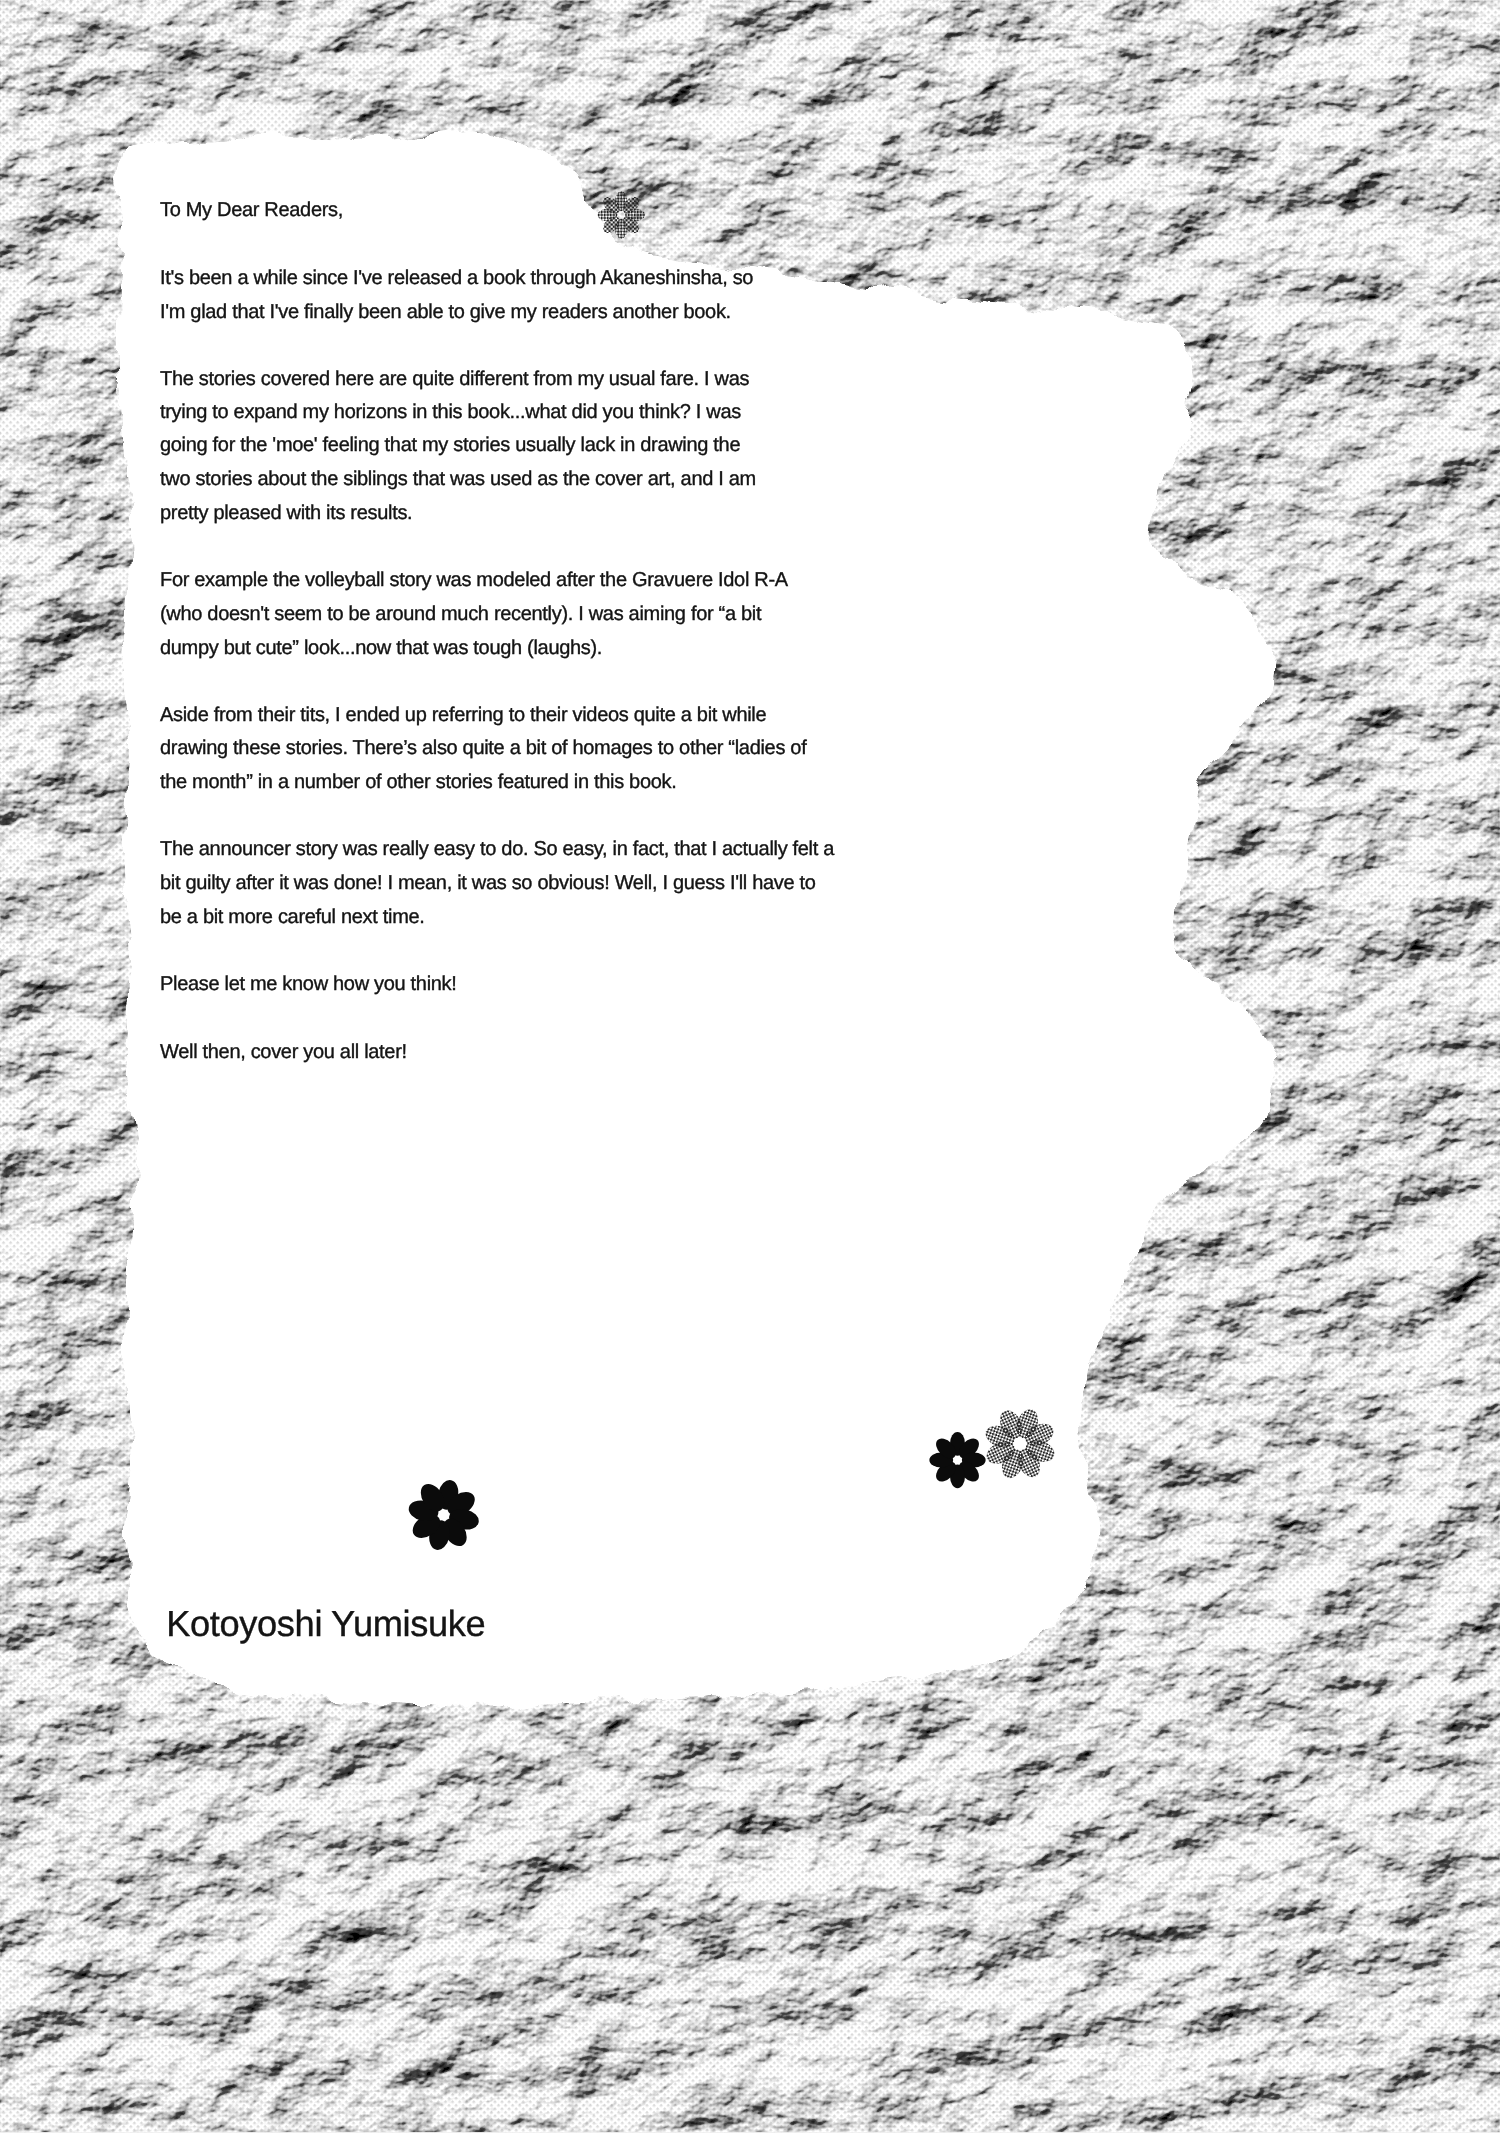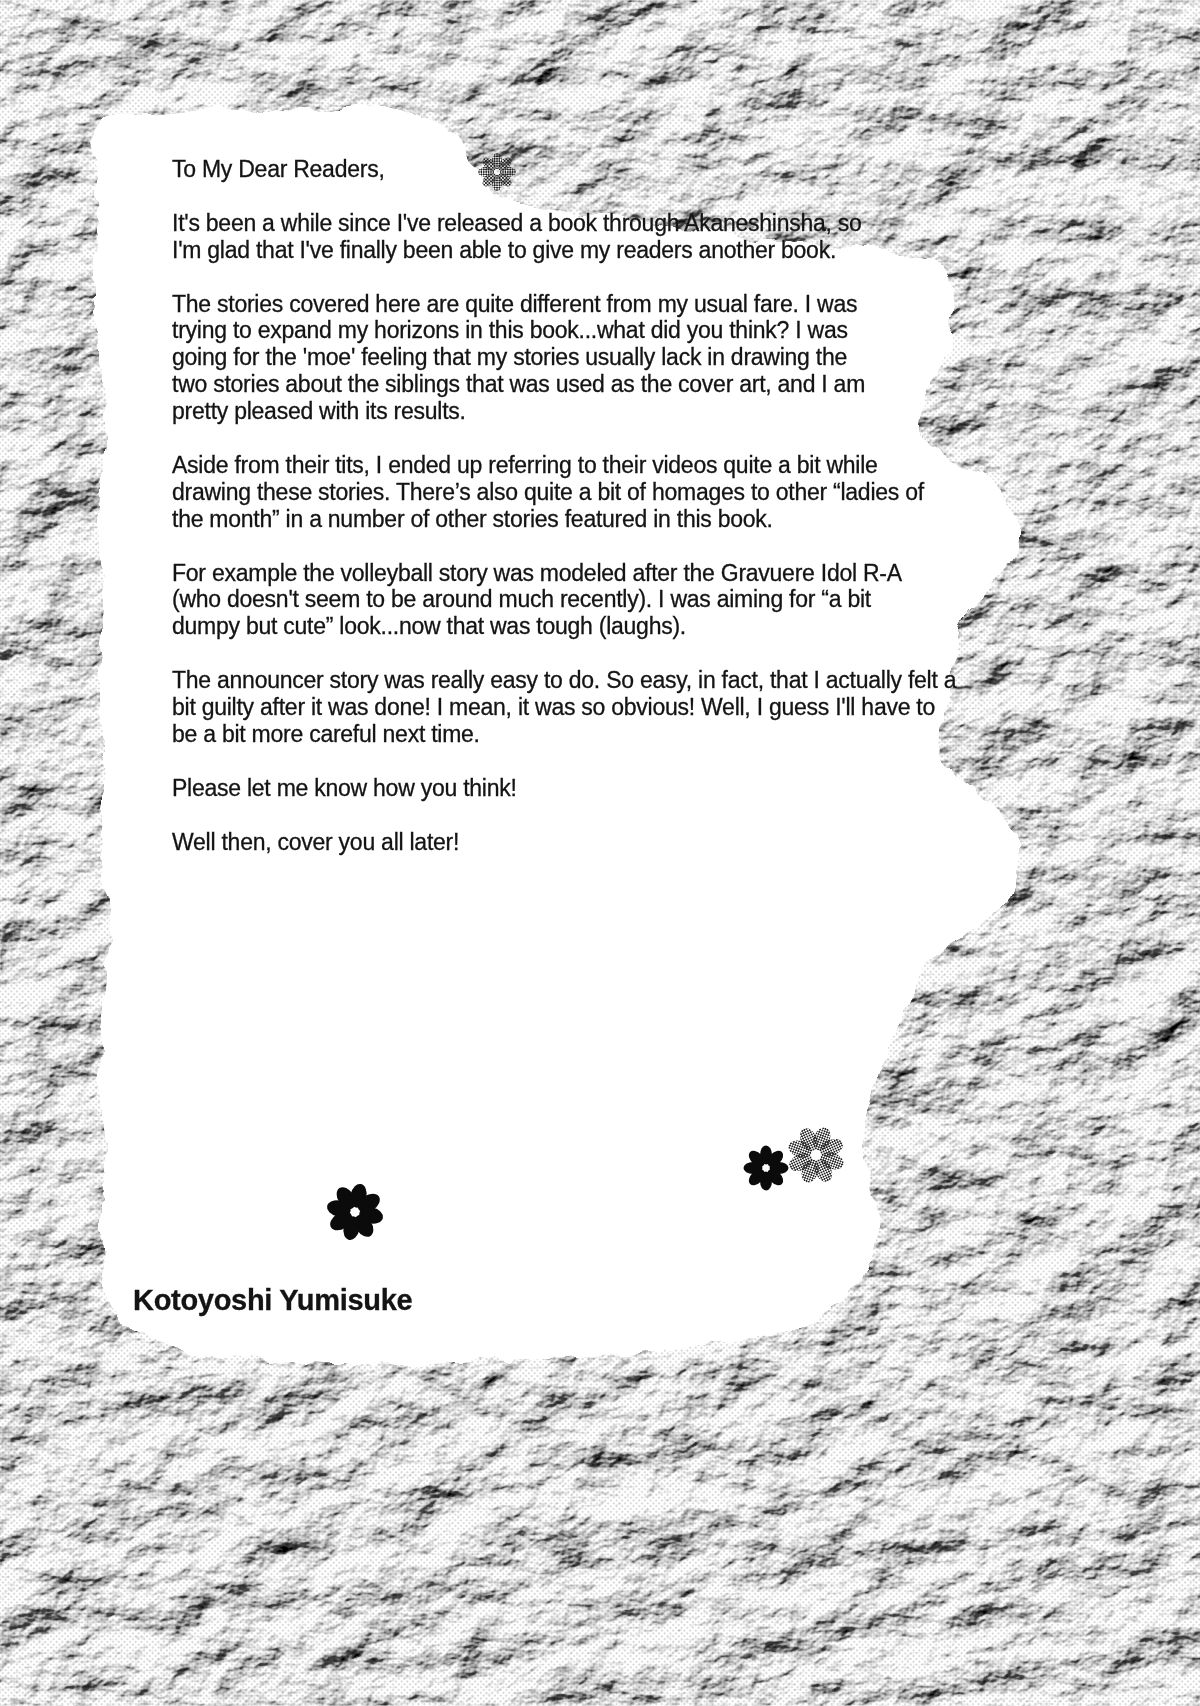--- a/index.html
+++ b/index.html
@@ -8,32 +8,31 @@
     width:1200px;height:1706px;
     margin:0 auto;
     background:#fff;
     overflow:hidden;
     font-family:"Liberation Sans", sans-serif;
   }
   .art{position:absolute;left:0;top:0;width:1200px;height:1706px;display:block;}
   .letter{
     position:absolute;left:128px;top:156px;width:905px;
     color:#141414;
-    font-size:23px;line-height:26.9px;letter-spacing:-0.25px;
+    font-size:16px;line-height:26.9px;letter-spacing:-0.25px;
     -webkit-text-stroke:0.3px #141414;
     z-index:2;
-    margin-left:44px;
   }
   .letter p{margin:0 0 26.9px 0;white-space:pre-line;}
   .signature{
     position:absolute;left:133px;top:1254px;
     color:#141414;
     font-size:29px;line-height:31px;letter-spacing:-0.3px;
     -webkit-text-stroke:0.3px #141414;
-    z-index:2;white-space:pre-line;font-weight:bold;
+    z-index:2;white-space:pre-line;
   }
 </style>
 </head>
 <body>
 
 <div class="page">
 
   <svg class="art" viewBox="0 0 1200 1706" xmlns="http://www.w3.org/2000/svg">
     <defs>
       <filter id="foil" x="0" y="0" width="100%" height="100%">
@@ -130,26 +129,26 @@
 
   <div class="letter">
     <p>To My Dear Readers,</p>
     <p>It's been a while since I've released a book through Akaneshinsha, so
 I'm glad that I've finally been able to give my readers another book.</p>
     <p>The stories covered here are quite different from my usual fare.  I was
 trying to expand my horizons in this book...what did you think?  I was
 going for the 'moe' feeling that my stories usually lack in drawing the
 two stories about the siblings that was used as the cover art, and I am
 pretty pleased with its results.</p>
+    <p>For example the volleyball story was modeled after the Gravuere Idol R-A
+(who doesn't seem to be around much recently).  I was aiming for “a bit
+dumpy but cute” look...now that was tough (laughs).</p>
     <p>Aside from their tits, I ended up referring to their videos quite a bit while
 drawing these stories.  There’s also quite a bit of homages to other “ladies of
 the month” in a number of other stories featured in this book.</p>
-    <p>For example the volleyball story was modeled after the Gravuere Idol R-A
-(who doesn't seem to be around much recently).  I was aiming for “a bit
-dumpy but cute” look...now that was tough (laughs).</p>
     <p>The announcer story was really easy to do.  So easy, in fact, that I actually felt a
 bit guilty after it was done!  I mean, it was so obvious!  Well, I guess I'll have to
 be a bit more careful next time.</p>
     <p>Please let me know how you think!</p>
     <p>Well then, cover you all later!</p>
   </div>
 
   <div class="signature">
     <span>Kotoyoshi Yumisuke</span><br>
   </div>

